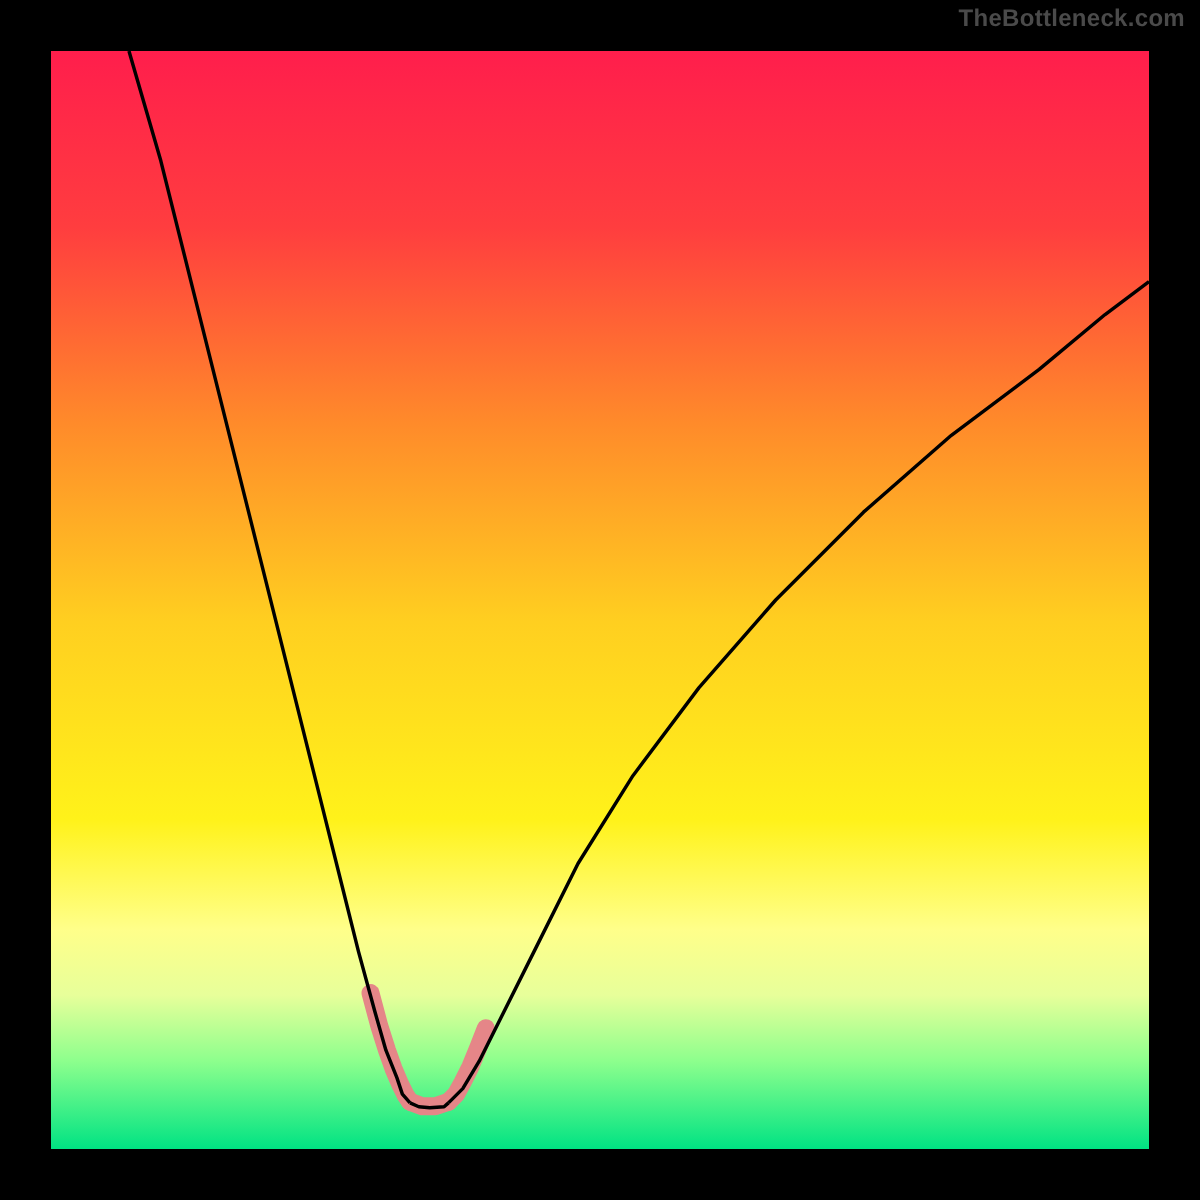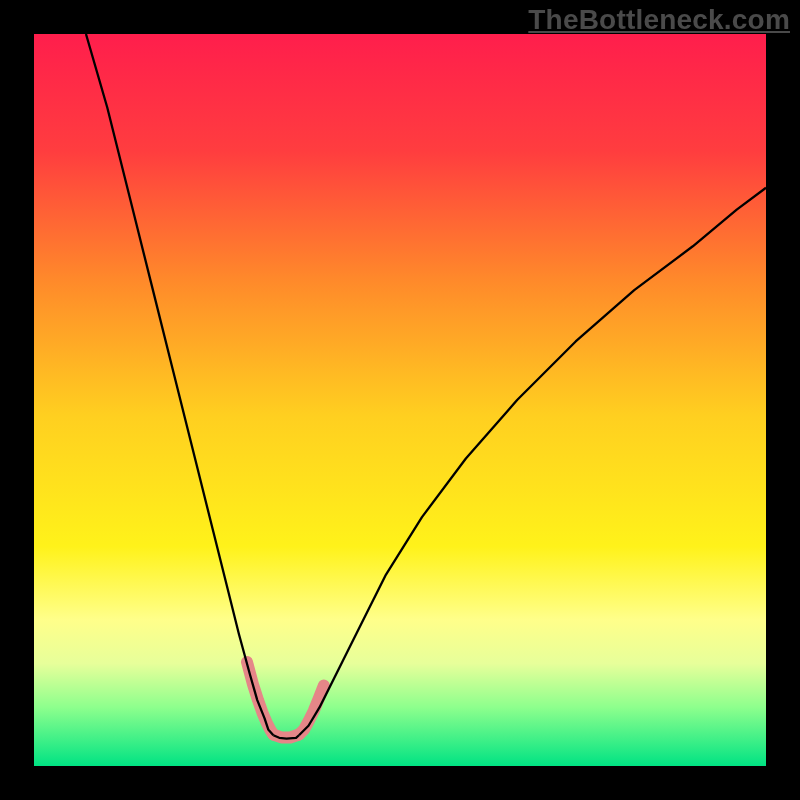--- a/index.html
+++ b/index.html
@@ -15,25 +15,24 @@
     position: relative;
     width: 800px;
     height: 800px;
     background: #000;
   }
   .watermark {
     position: absolute;
     top: 4px;
     right: 10px;
     color: #4a4a4a;
-    font-size: 28px;
+    font-size: 16px;
     font-weight: 600;
     letter-spacing: 0.2px;
     pointer-events: none;
-    text-decoration: underline;
   }
   .plot {
     position: absolute;
     left: 34px;
     top: 34px;
     width: 732px;
     height: 732px;
   }
   svg { display: block; }
 </style>

